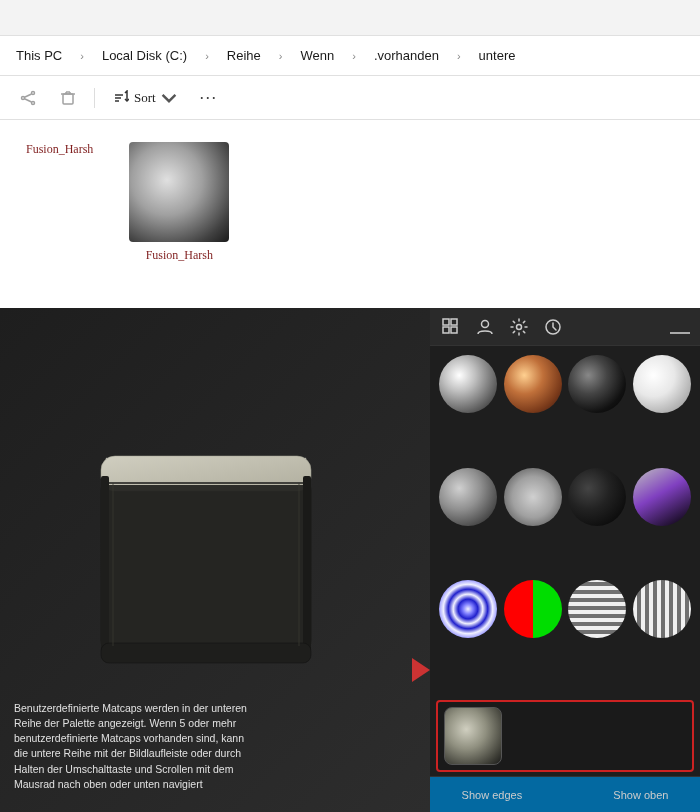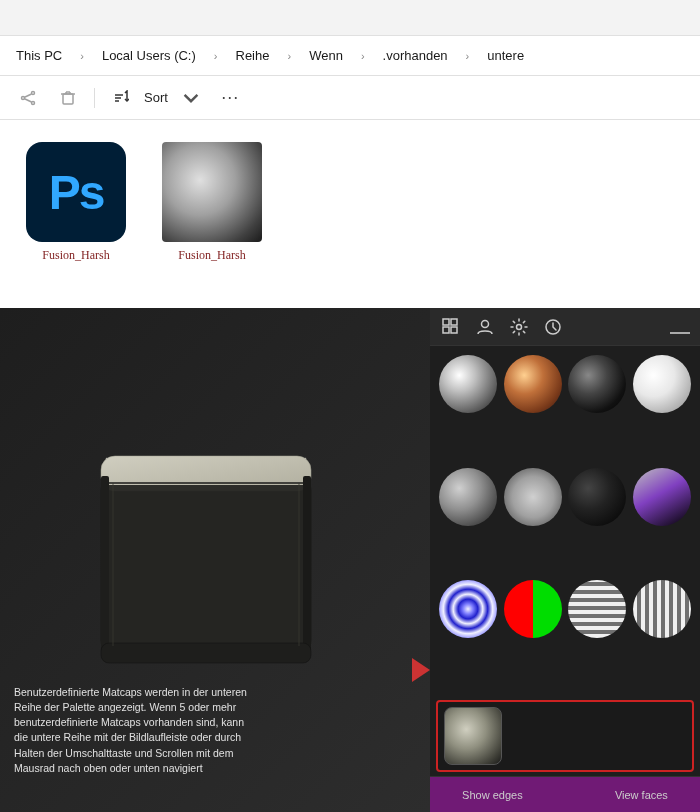--- a/index.html
+++ b/index.html
@@ -42,28 +42,29 @@
       background: #fff;
       display: flex;
       align-items: center;
       padding: 0 10px;
       border-bottom: 1px solid #e0e0e0;
       gap: 4px;
     }
     .toolbar-btn {
       display: flex;
       align-items: center;
-      gap: 15px;
+      gap: 5px;
       padding: 6px 10px;
       border-radius: 4px;
       cursor: pointer;
       font-size: 13px;
       color: #222;
       background: transparent;
       border: none;
+      font-family: Liberation Serif, serif;
     }
     .toolbar-btn svg { width: 16px; height: 16px; }
     .toolbar-sep {
       width: 1px;
       height: 20px;
       background: #ddd;
       margin: 0 4px;
     }
     .toolbar-dots {
       font-size: 18px;
@@ -149,21 +150,21 @@
 
     
     .cube-svg {
       width: 320px;
       height: 360px;
     }
 
     
     .tooltip-text {
       position: absolute;
-      bottom: 36px;
+      bottom: 20px;
       left: 14px;
       width: 240px;
       font-size: 10.5px;
       color: #e0e0e0;
       line-height: 1.45;
       background: transparent;
     }
 
     
     .right-panel {
@@ -250,21 +251,21 @@
       width: 0;
       height: 0;
       border-top: 12px solid transparent;
       border-bottom: 12px solid transparent;
       border-left: 18px solid #cc3333;
     }
 
     
     .panel-footer {
       height: 36px;
-      background: #701a75;
+      background: #0369a1;
       display: flex;
       align-items: center;
       justify-content: space-around;
       border-top: 1px solid #333;
       gap: 28px;
     }
 
     .footer-btn {
       font-size: 11px;
       color: #ccc;
@@ -274,21 +275,21 @@
     }
   </style>
 </head>
 <body>
 
 <div class="top-bar"></div>
 
 <div class="breadcrumb-bar">
   <span class="breadcrumb-item">This PC</span>
   <span class="breadcrumb-sep">›</span>
-  <span class="breadcrumb-item">Local Users (C:)</span>
+  <span class="breadcrumb-item">Local Disk (C:)</span>
   <span class="breadcrumb-sep">›</span>
   <span class="breadcrumb-item">Reihe</span>
   <span class="breadcrumb-sep">›</span>
   <span class="breadcrumb-item">Wenn</span>
   <span class="breadcrumb-sep">›</span>
   <span class="breadcrumb-item">.vorhanden</span>
   <span class="breadcrumb-sep">›</span>
   <span class="breadcrumb-item">untere</span>
 </div>
 
@@ -328,21 +329,20 @@
         <polyline points="1,1 5,5 9,1"></polyline>
       </svg>
   </button>
 
 
   <span class="toolbar-dots">···</span>
 </div>
 
 <div class="file-area">
   <div class="file-item">
-    <div class="file-icon-ps">Ps</div>
     <span class="file-label">Fusion_Harsh</span>
   </div>
   <div class="file-item">
     <div class="matcap-sphere"></div>
     <span class="file-label">Fusion_Harsh</span>
   </div>
 </div>
 
 <div class="bottom-section" style="position:relative">
 
@@ -451,16 +451,16 @@
       <div class="matcap-cell" style="background: repeating-linear-gradient(0deg, #f0f0f0 0px, #f0f0f0 4px, #707070 4px, #707070 8px); border-radius:50%;"></div>
       <div class="matcap-cell" style="background: repeating-linear-gradient(90deg, #f0f0f0 0px, #f0f0f0 4px, #707070 4px, #707070 8px); border-radius:50%;"></div>
     </div>
 
     <div style="padding: 4px 6px; background: #1a1a1a; border: 2px solid #cc2222; margin: 4px 6px; border-radius: 4px; display:flex; align-items:center; min-height: 72px;">
       <div class="custom-matcap-cell"></div>
     </div>
 
     <div class="panel-footer">
       <span class="footer-btn">Show edges</span>
-      <span class="footer-btn">View faces</span>
+      <span class="footer-btn">Show oben</span>
     </div>
   </div>
 </div>
 
 </body></html>

